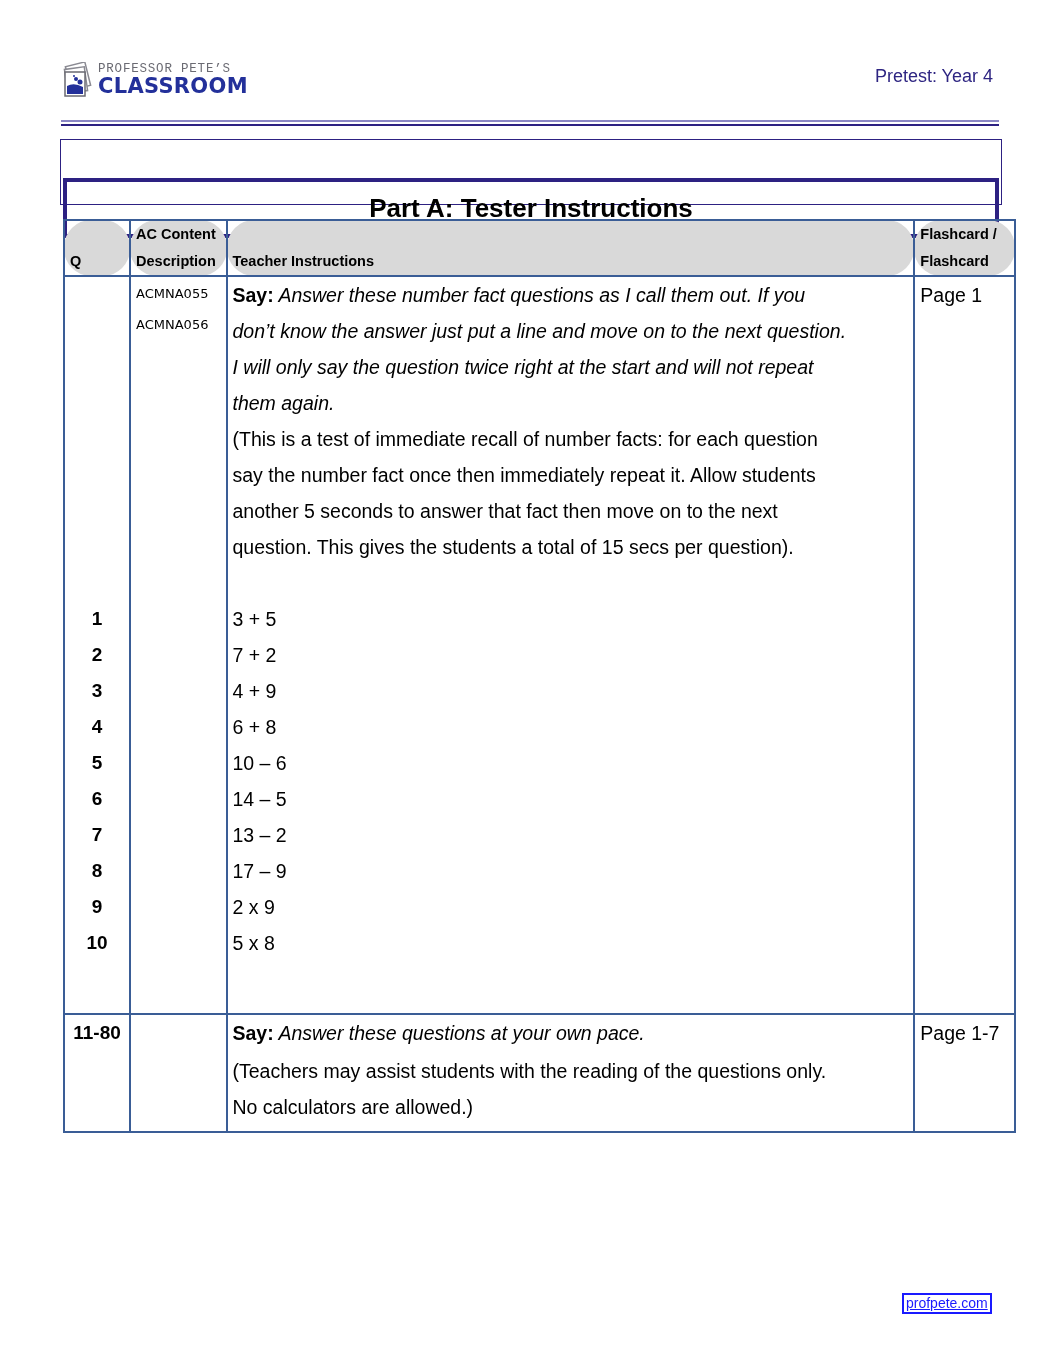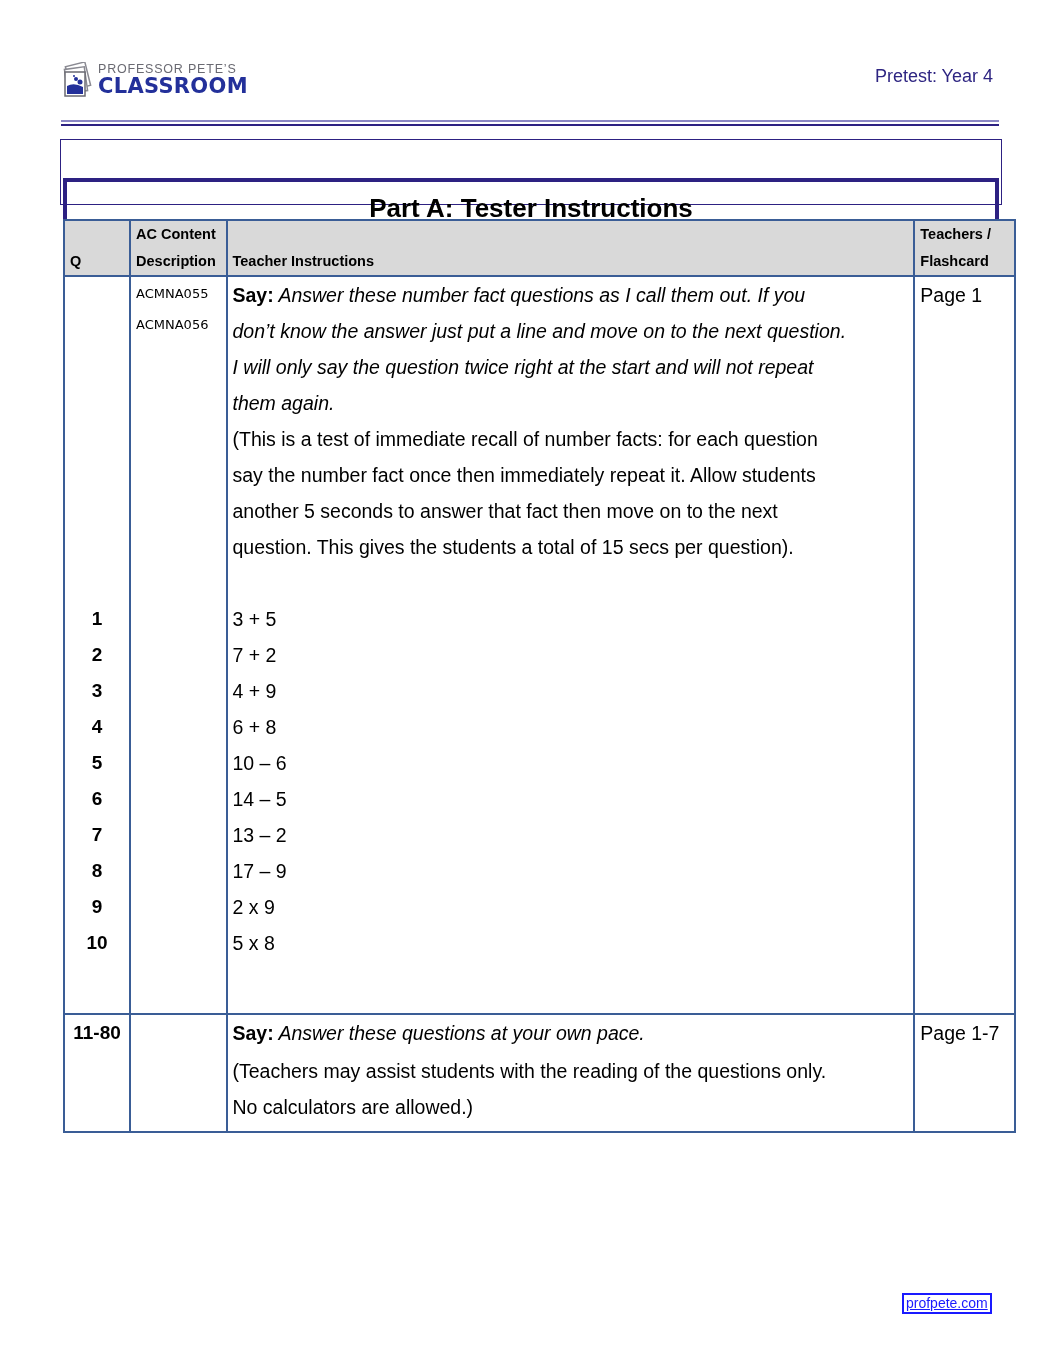--- a/index.html
+++ b/index.html
@@ -1,39 +1,39 @@
 <!DOCTYPE html>
 <html><head>
 <meta charset="utf-8">
 <style>
   html, body { margin: 0; padding: 0; background: #ffffff; }
   body { width: 1060px; height: 1372px; position: relative; font-family: "Liberation Sans", sans-serif; color: #000; overflow: hidden; }
 
   .logo { position: absolute; left: 62px; top: 62px; display: flex; align-items: center; }
   .logo-icon { width: 30px; height: 36px; position: relative; margin-right: 6px; }
   .logo-text { display: flex; flex-direction: column; line-height: 1; }
-  .logo-top { font-size: 12.5px; letter-spacing: 0.8px; color: #6a6a72; font-family: Liberation Sans, sans-serif; }
+  .logo-top { font-size: 12.5px; letter-spacing: 0.8px; color: #6a6a72; font-family: Liberation Mono, monospace; }
   .logo-bottom { font-size: 21px; font-weight: bold; color: #23309a; letter-spacing: 0.3px; font-family: "DejaVu Sans", sans-serif; margin-top: 1px; }
 
   .header-title { position: absolute; right: 67px; top: 66px; font-size: 18px; color: #2e2582; }
 
   .header-rule { position: absolute; left: 61px; width: 938px; }
   .header-rule.r1 { top: 120px; height: 2px; background: #8a86c4; }
   .header-rule.r2 { top: 124px; height: 2px; background: #2d2182; }
 
   .section-box { position: absolute; left: 60px; top: 139px; width: 942px; height: 66px; box-sizing: border-box; border: 1px solid #2d2182; padding: 2px; }
   .section-box-inner { width: 100%; height: 100%; box-sizing: border-box; border: 4px solid #2d2182; display: flex; align-items: center; justify-content: center; margin-top: 36px; }
   .section-title { font-size: 26px; font-weight: bold; }
 
   .tbl-wrap { position: absolute; left: 63px; top: 219px; width: 953px; }
   .subheader { height: 59px; box-sizing: border-box; border: 2px solid #2d2182; border-bottom: none; padding: 9px 0 0 13px; font-size: 23px; font-weight: bold; }
 
   table.instr { width: 100%; border-collapse: collapse; table-layout: fixed; }
   table.instr td, table.instr th { border: 2px solid #3a5d96; vertical-align: top; padding: 0 5px; }
-  table.instr th { background: #d9d9d9; font-size: 14.5px; font-weight: bold; text-align: left; line-height: 27px; height: 54px; box-sizing: border-box; vertical-align: bottom; padding-bottom: 0; }
+  table.instr th { background: #d9d9d9; font-size: 14.5px; font-weight: bold; text-align: left; line-height: 27px; height: 54px; box-sizing: border-box; vertical-align: bottom; padding-bottom: 0; border-radius: 27px; }
   th.col-q { text-align: center; }
   .col-q { width: 63px; }
   .col-ac { width: 92px; }
   .col-ti { width: 656px; }
   .col-ws { width: 96px; }
 
   td.q { text-align: center; font-weight: bold; font-size: 19px; }
   .line { line-height: 36px; height: 36px; font-size: 19px; white-space: nowrap; }
   .ac-code { font-family: "DejaVu Sans", sans-serif; font-size: 13px; line-height: 31px; height: 31px; }
   .ac-codes { padding-top: 1px; }
@@ -92,21 +92,21 @@
     </colgroup>
     <thead>
       <tr>
         <th class="col-q"><span>Q</span></th>
         <th class="col-ac">
           <div>AC Content</div>
           <div>Description</div>
         </th>
         <th class="col-ti">Teacher Instructions</th>
         <th class="col-ws">
-          <div>Teachers /</div>
+          <div>Flashcard /</div>
           <div>Flashcard</div>
         </th>
       </tr>
     </thead>
     <tbody>
       <tr class="row1">
         <td class="q">
           <div class="spacer"></div>
             <div class="spacer"></div>
             <div class="spacer"></div>

